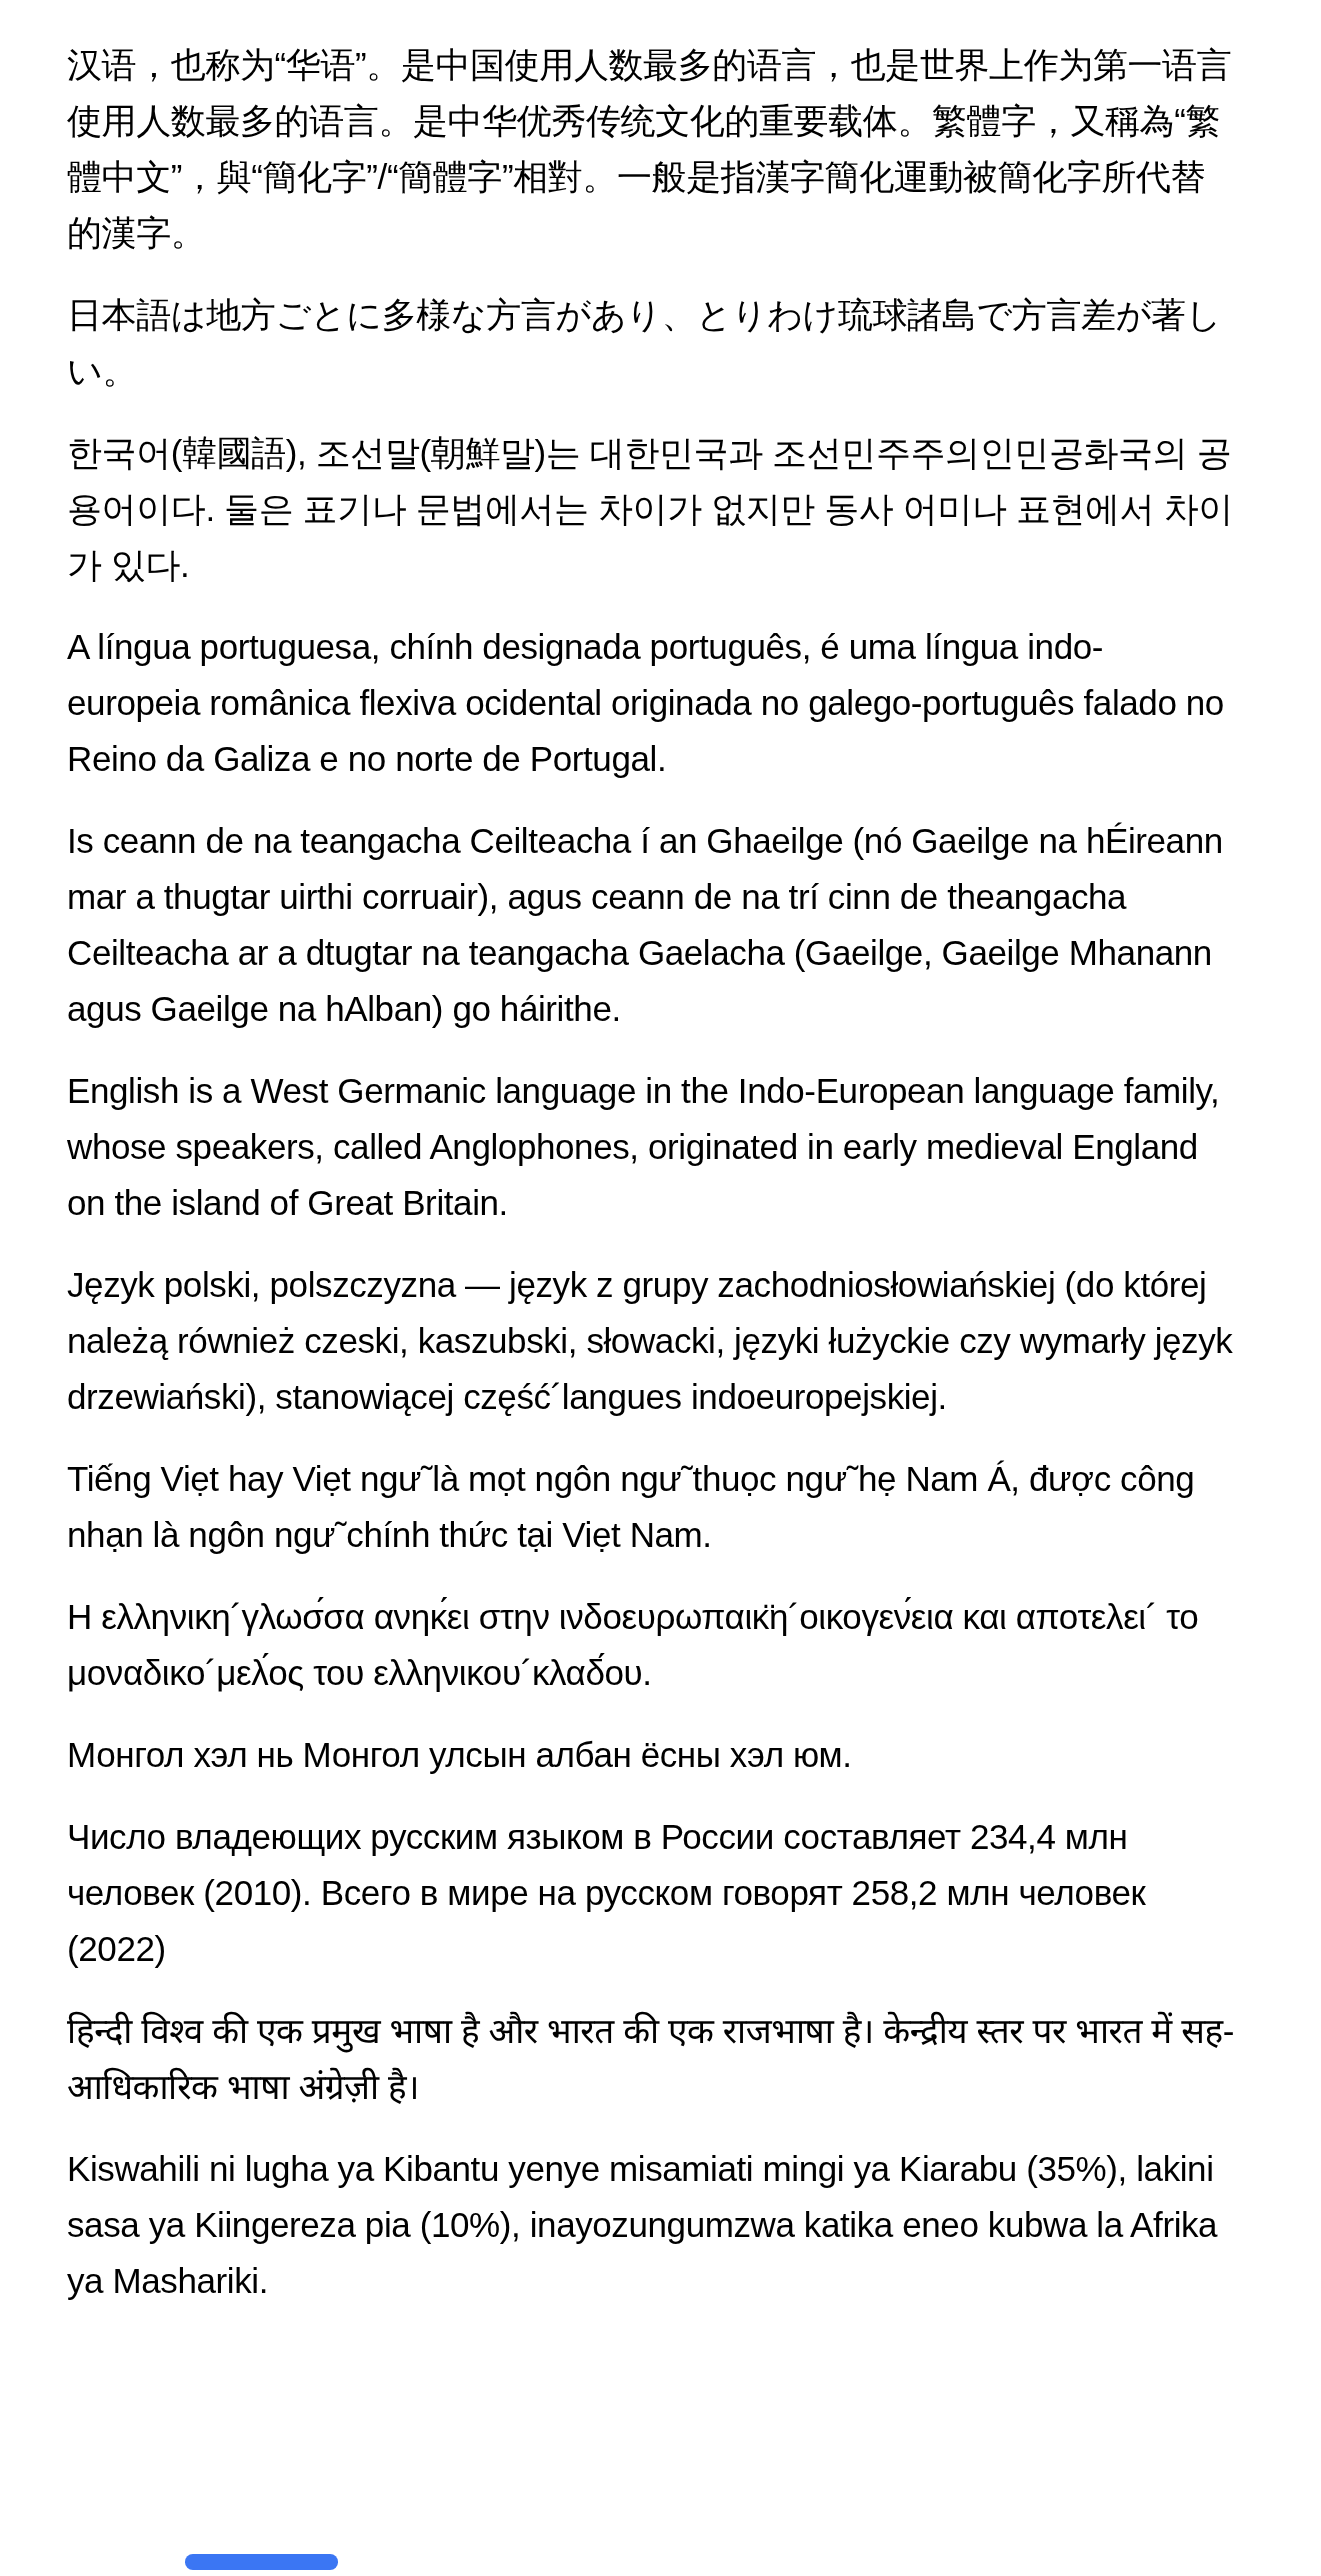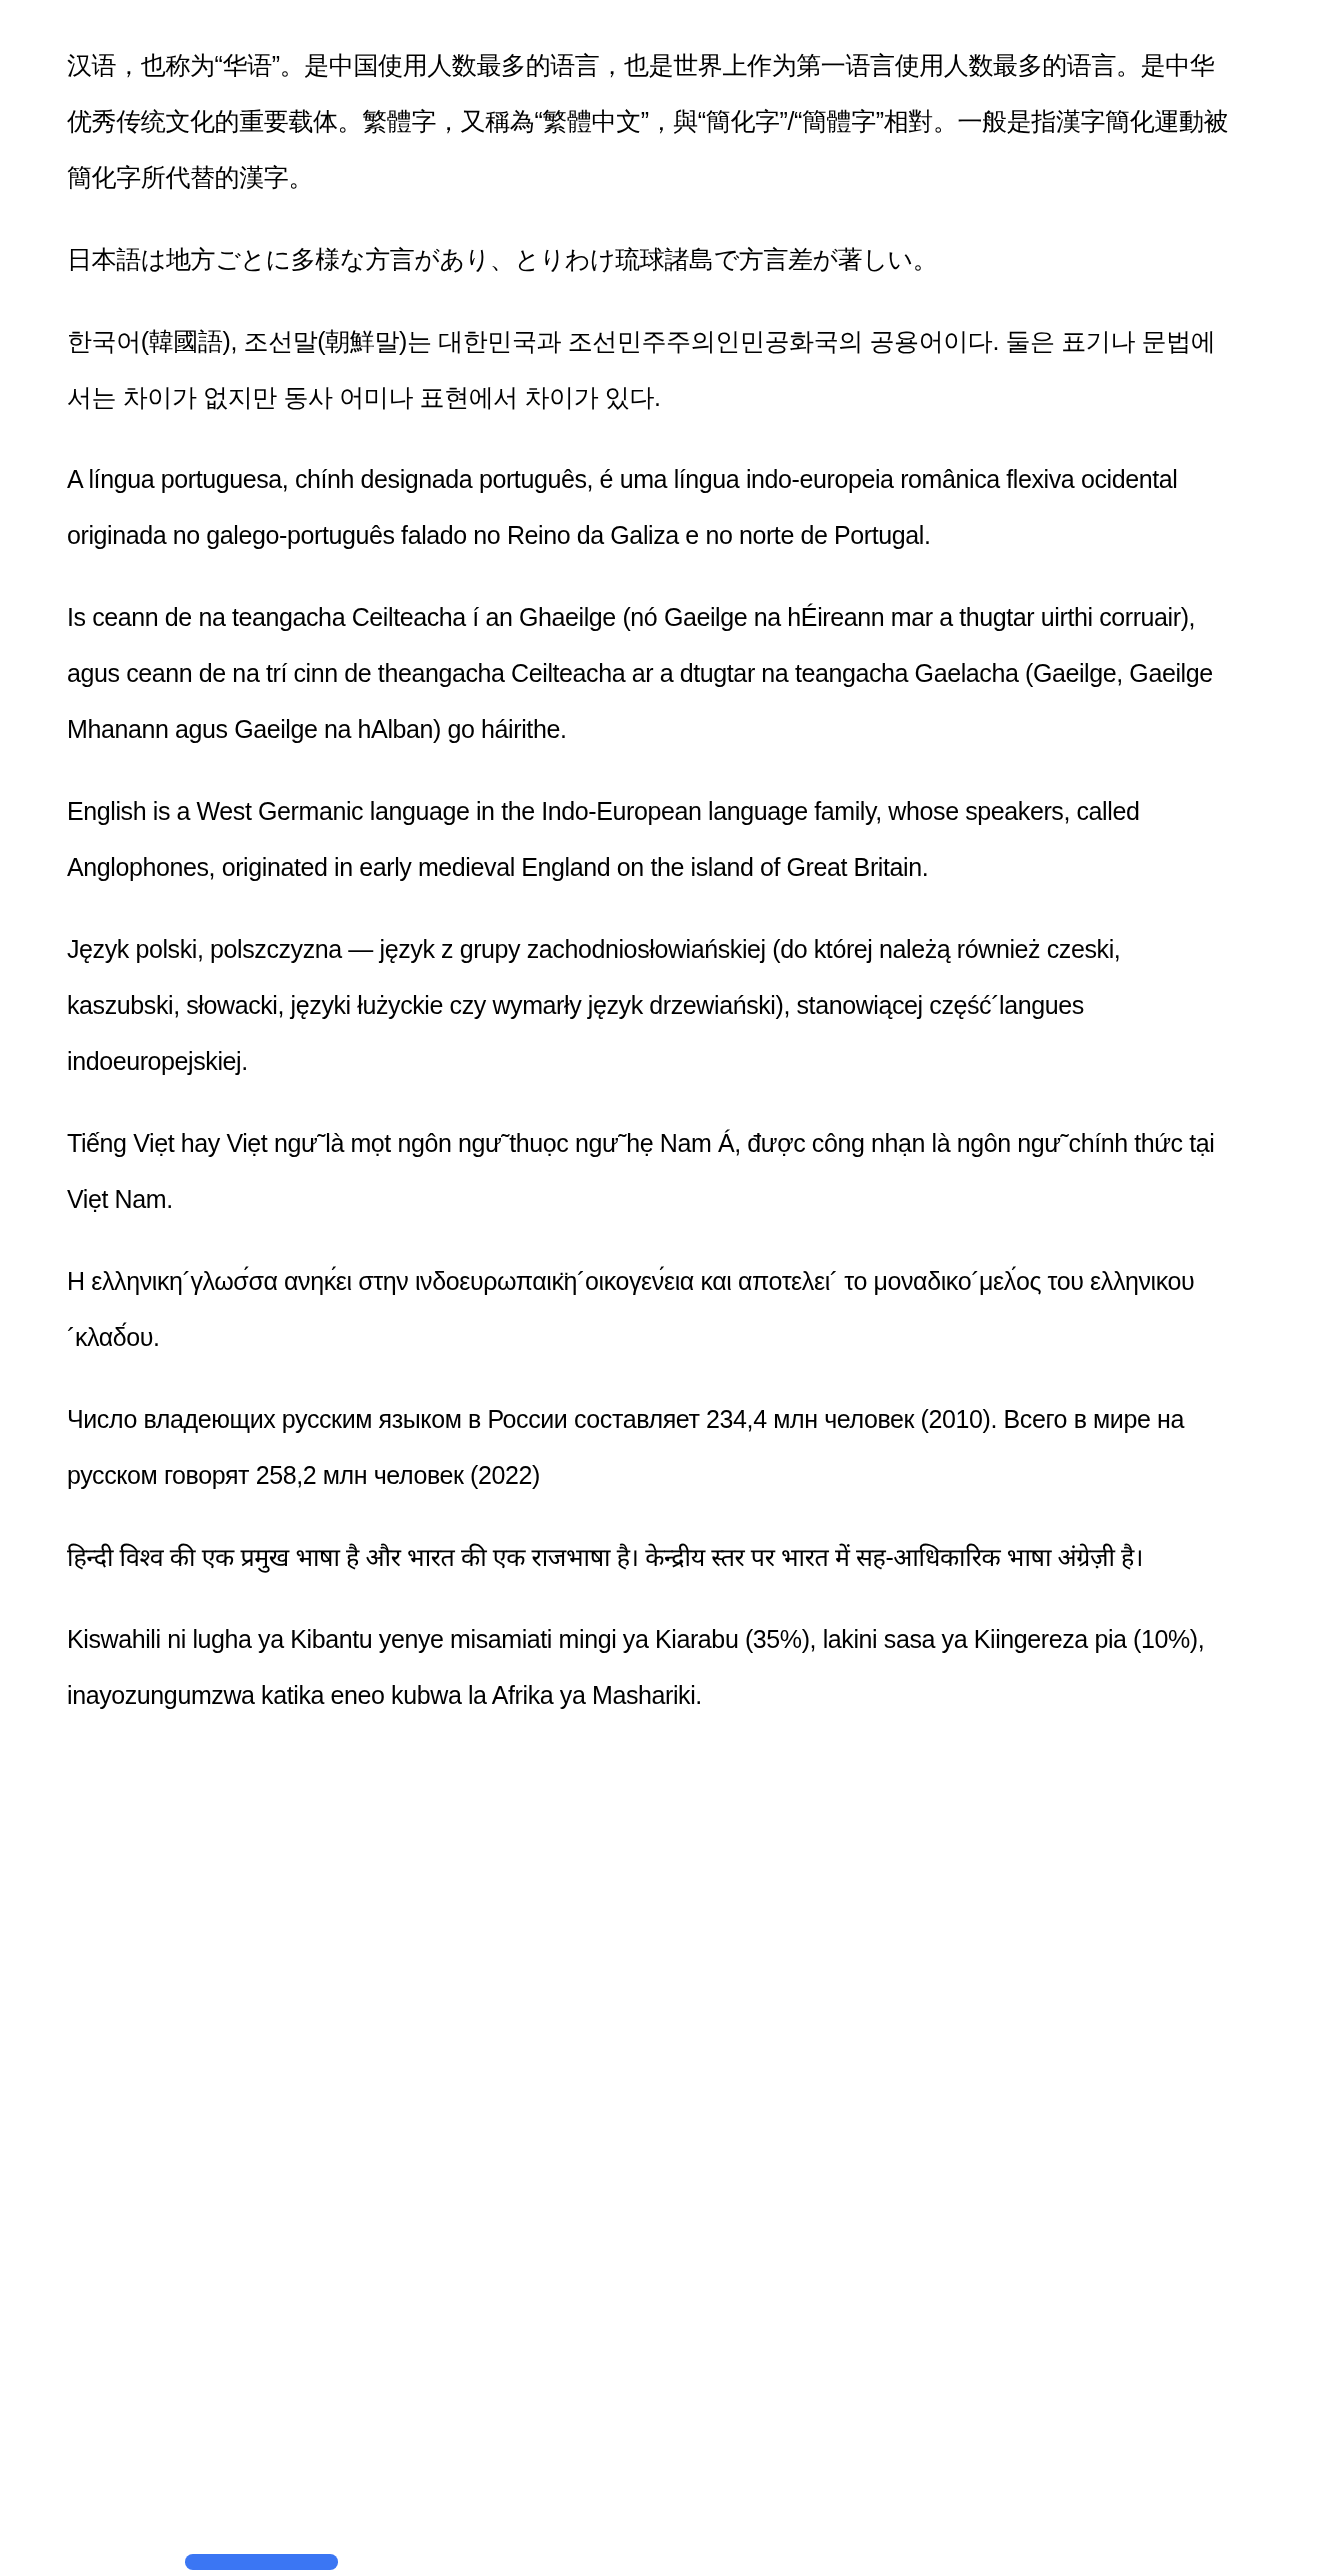--- a/index.html
+++ b/index.html
@@ -15,21 +15,21 @@
     color: #000000;
   }
   main.document {
     padding: 37px 67px 28px 67px;
     box-sizing: border-box;
     width: 100%;
   }
   main.document p {
     margin: 0 0 26px 0;
     max-width: 1167px;
-    font-size: 25px;
+    font-size: 35px;
     line-height: 56px;
     font-weight: 400;
     letter-spacing: -0.4px;
     word-wrap: break-word;
   }
   .blue-pill {
     position: absolute;
     left: 185px;
     top: 2554px;
     width: 153px;
@@ -44,19 +44,20 @@
 <main class="document">
   <p lang="zh">汉语，也称为“华语”。是中国使用人数最多的语言，也是世界上作为第一语言使用人数最多的语言。是中华优秀传统文化的重要载体。繁體字，又稱為“繁體中文”，與“簡化字”/“簡體字”相對。一般是指漢字簡化運動被簡化字所代替的漢字。</p>
   <p lang="ja">日本語は地方ごとに多様な方言があり、とりわけ琉球諸島で方言差が著しい。</p>
   <p lang="ko">한국어(韓國語), 조선말(朝鮮말)는 대한민국과 조선민주주의인민공화국의 공용어이다. 둘은 표기나 문법에서는 차이가 없지만 동사 어미나 표현에서 차이가 있다.</p>
   <p lang="pt">A língua portuguesa, chính designada português, é uma língua indo-europeia românica flexiva ocidental originada no galego-português falado no Reino da Galiza e no norte de Portugal.</p>
   <p lang="ga">Is ceann de na teangacha Ceilteacha í an Ghaeilge (nó Gaeilge na hÉireann mar a thugtar uirthi corruair), agus ceann de na trí cinn de theangacha Ceilteacha ar a dtugtar na teangacha Gaelacha (Gaeilge, Gaeilge Mhanann agus Gaeilge na hAlban) go háirithe.</p>
   <p lang="en">English is a West Germanic language in the Indo-European language family, whose speakers, called Anglophones, originated in early medieval England on the island of Great Britain.</p>
   <p lang="pl">Język polski, polszczyzna — język z grupy zachodniosłowiańskiej (do której należą również czeski, kaszubski, słowacki, języki łużyckie czy wymarły język drzewiański), stanowiącej część´langues indoeuropejskiej.</p>
   <p lang="vi">Tiếng Viẹt hay Viẹt ngư˜là mọt ngôn ngư˜thuọc ngư˜hẹ Nam Á, được công nhạn là ngôn ngư˜chính thức tại Viẹt Nam.</p>
   <p lang="el">Η ελληνικη´γλωσ́σα ανηκ́ει στην ινδοευρωπαικ̈η´οικογεν́εια και αποτελει´ το μοναδικο´μελ́ος του ελληνικου´κλαδ́ου.</p>
+  <p lang="mn">Монгол хэл нь Монгол улсын албан ёсны хэл юм.</p>
   <p lang="ru">Число владеющих русским языком в России составляет 234,4 млн человек (2010). Всего в мире на русском говорят 258,2 млн человек (2022)</p>
   <p lang="hi">हिन्दी विश्व की एक प्रमुख भाषा है और भारत की एक राजभाषा है। केन्द्रीय स्तर पर भारत में सह-आधिकारिक भाषा अंग्रेज़ी है।</p>
   <p lang="sw">Kiswahili ni lugha ya Kibantu yenye misamiati mingi ya Kiarabu (35%), lakini sasa ya Kiingereza pia (10%), inayozungumzwa katika eneo kubwa la Afrika ya Mashariki.</p>
 </main>
 
 <div class="blue-pill" style="background:#3B76F3"></div>
 
 
 </body></html>

